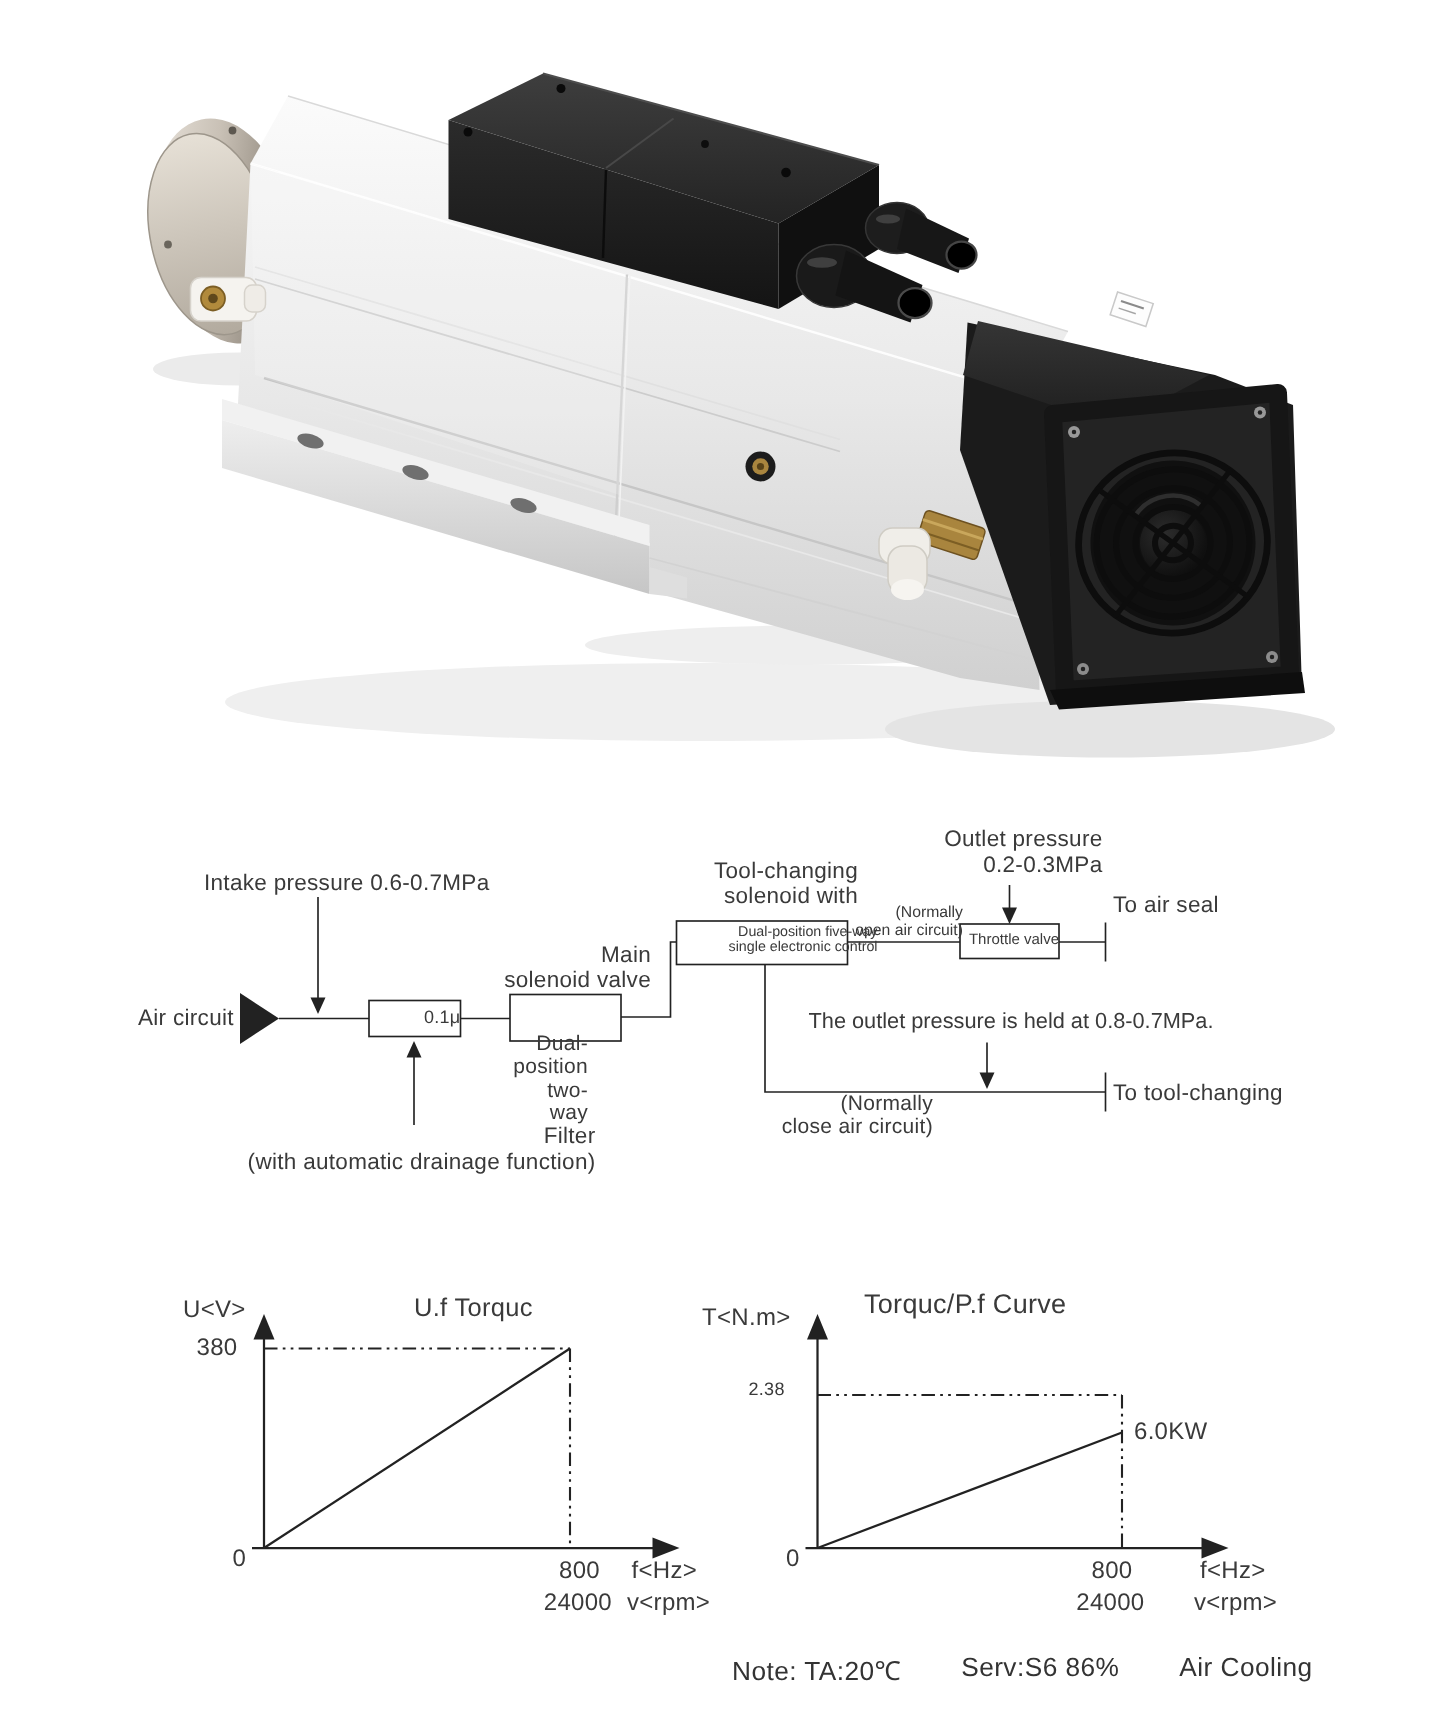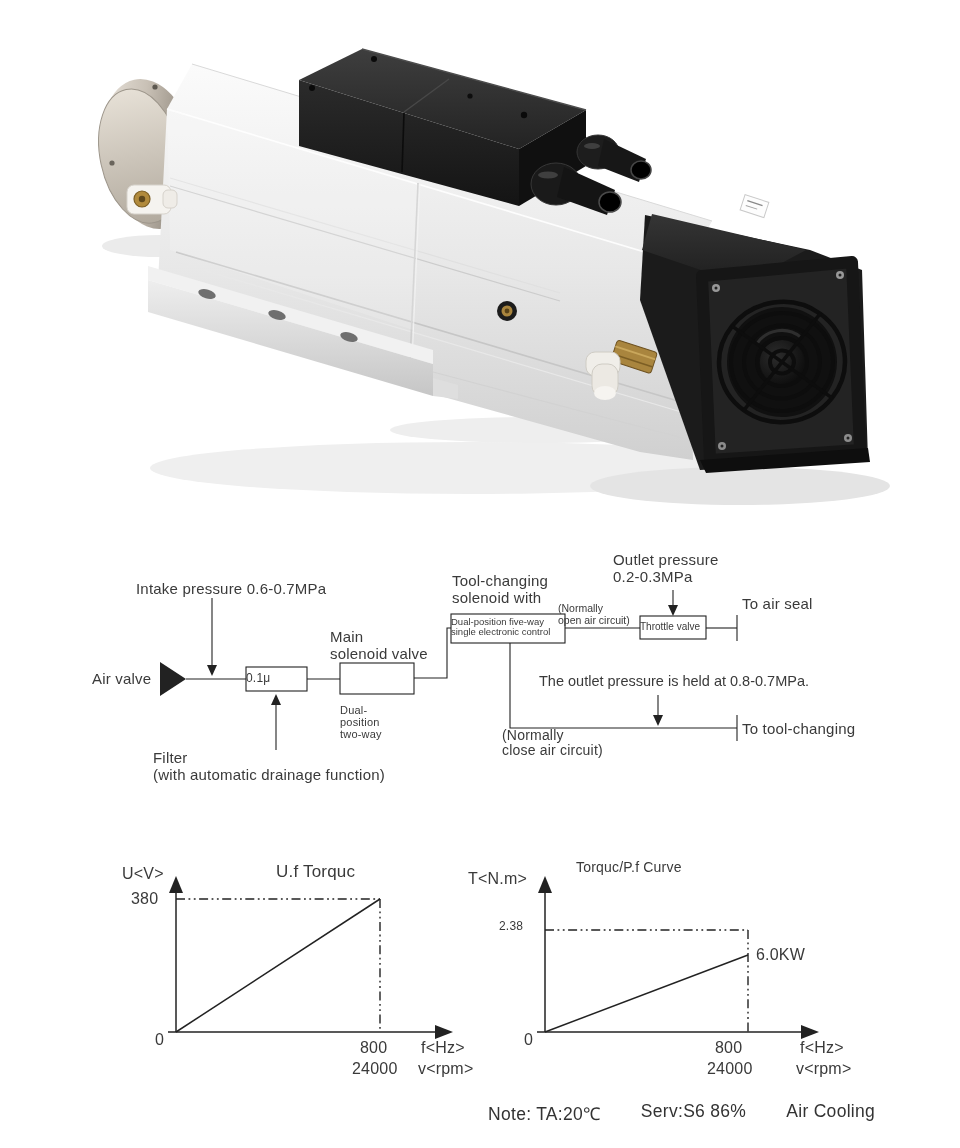--- a/index.html
+++ b/index.html
@@ -2,21 +2,21 @@
 <html><head>
 <meta charset="utf-8">
 <style>
   html,body{margin:0;padding:0;background:#fff;}
   .page{position:relative;width:960px;height:1148px;background:#ffffff;overflow:hidden;
         font-family:"Liberation Sans", sans-serif;}
   svg{display:block;}
   .abs{position:absolute;left:0;}
   .lbl{position:absolute;color:#3a3a3a;white-space:pre-line;line-height:1.1;
        letter-spacing:.2px;font-family:"Liberation Sans", sans-serif;}
-  .ctr{text-align:left;}
+  .ctr{text-align:right;}
   .note-row{position:absolute;left:488px;top:1101px;display:flex;gap:40px;
             font-size:17.5px;color:#333;letter-spacing:.3px;}
 </style>
 </head>
 <body>
 
 <div class="page">
 
   <svg class="abs" style="top:0" width="960" height="520" viewBox="0 0 960 520">
     <defs>
@@ -210,27 +210,27 @@
       </g>
       <g fill="#222" stroke="none">
         <polygon points="160,662 160,696 186,679"></polygon>
         <polygon points="212,676 207,665 217,665"></polygon>
         <polygon points="276,694 271,705 281,705"></polygon>
         <polygon points="673,616 668,605 678,605"></polygon>
         <polygon points="658,726 653,715 663,715"></polygon>
       </g>
     </svg>
     <div class="lbl" style="left:136px;top:581px;font-size:15px">Intake pressure 0.6-0.7MPa</div>
-    <div class="lbl" style="left:92px;top:671px;font-size:15px">Air valve</div>
+    <div class="lbl" style="left:92px;top:671px;font-size:15px">Air circuit</div>
     <div class="lbl ctr" style="left:246px;top:672px;width:61px;font-size:12px">0.1μ</div>
     <div class="lbl ctr" style="left:153px;top:750px;width:244px;font-size:15px">Filter
 (with automatic drainage function)</div>
     <div class="lbl ctr" style="left:330px;top:629px;width:104px;font-size:15px">Main
 solenoid valve</div>
-    <div class="lbl ctr" style="left:340px;top:704px;width:52px;font-size:11px">Dual-position
+    <div class="lbl ctr" style="left:340px;top:688px;width:52px;font-size:14px">Dual-position
 two-way</div>
     <div class="lbl ctr" style="left:452px;top:573px;width:120px;font-size:15px">Tool-changing
 solenoid with</div>
     <div class="lbl ctr" style="left:451px;top:617px;width:134px;font-size:9.5px;letter-spacing:0">Dual-position five-way
 single electronic control</div>
     <div class="lbl ctr" style="left:558px;top:603px;width:84px;font-size:10.5px;letter-spacing:0">(Normally
 open air circuit)</div>
     <div class="lbl ctr" style="left:640px;top:621px;width:66px;font-size:10px;letter-spacing:0">Throttle valve</div>
     <div class="lbl ctr" style="left:613px;top:552px;width:122px;font-size:15px">Outlet pressure
 0.2-0.3MPa</div>
@@ -281,21 +281,21 @@
     <div class="lbl" style="left:131px;top:890px;font-size:16px">380</div>
     <div class="lbl" style="left:276px;top:863px;font-size:17px">U.f Torquc</div>
     <div class="lbl" style="left:155px;top:1031px;font-size:16px">0</div>
     <div class="lbl ctr" style="left:360px;top:1039px;width:40px;font-size:16px">800</div>
     <div class="lbl ctr" style="left:352px;top:1060px;width:56px;font-size:16px">24000</div>
     <div class="lbl" style="left:421px;top:1039px;font-size:16px">f&lt;Hz&gt;</div>
     <div class="lbl" style="left:418px;top:1060px;font-size:16px">v&lt;rpm&gt;</div>
 
     <div class="lbl" style="left:468px;top:870px;font-size:16px">T&lt;N.m&gt;</div>
     <div class="lbl" style="left:499px;top:920px;font-size:12px">2.38</div>
-    <div class="lbl" style="left:576px;top:860px;font-size:14px">Torquc/P.f Curve</div>
+    <div class="lbl" style="left:576px;top:860px;font-size:18px">Torquc/P.f Curve</div>
     <div class="lbl" style="left:524px;top:1031px;font-size:16px">0</div>
     <div class="lbl" style="left:756px;top:946px;font-size:16px">6.0KW</div>
     <div class="lbl ctr" style="left:715px;top:1039px;width:40px;font-size:16px">800</div>
     <div class="lbl ctr" style="left:707px;top:1060px;width:56px;font-size:16px">24000</div>
     <div class="lbl" style="left:800px;top:1039px;font-size:16px">f&lt;Hz&gt;</div>
     <div class="lbl" style="left:796px;top:1060px;font-size:16px">v&lt;rpm&gt;</div>
   </div>
 
   <div class="note-row">
     <span>Note: TA:20℃</span>

